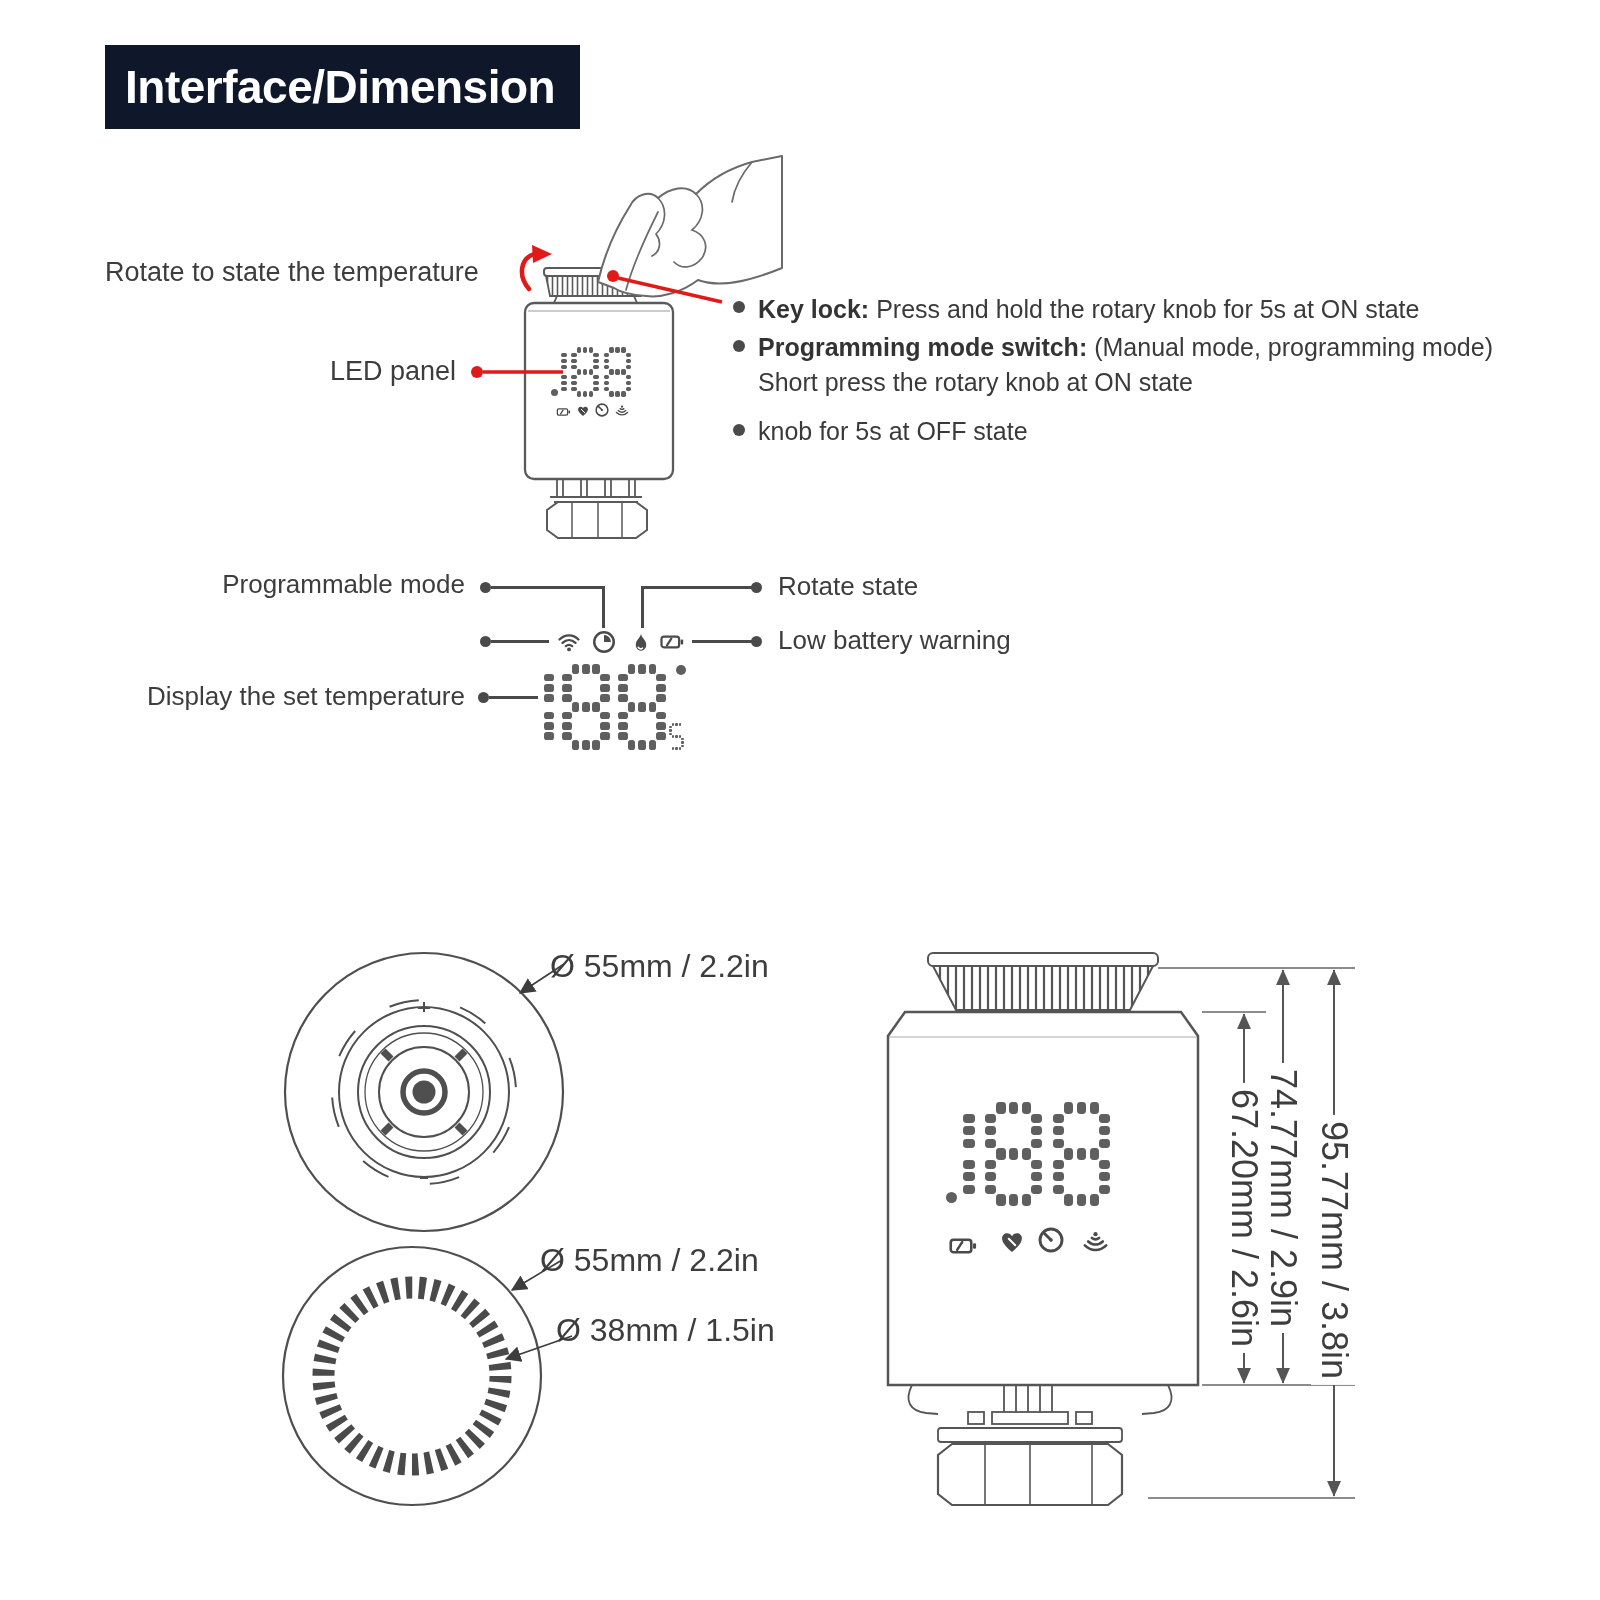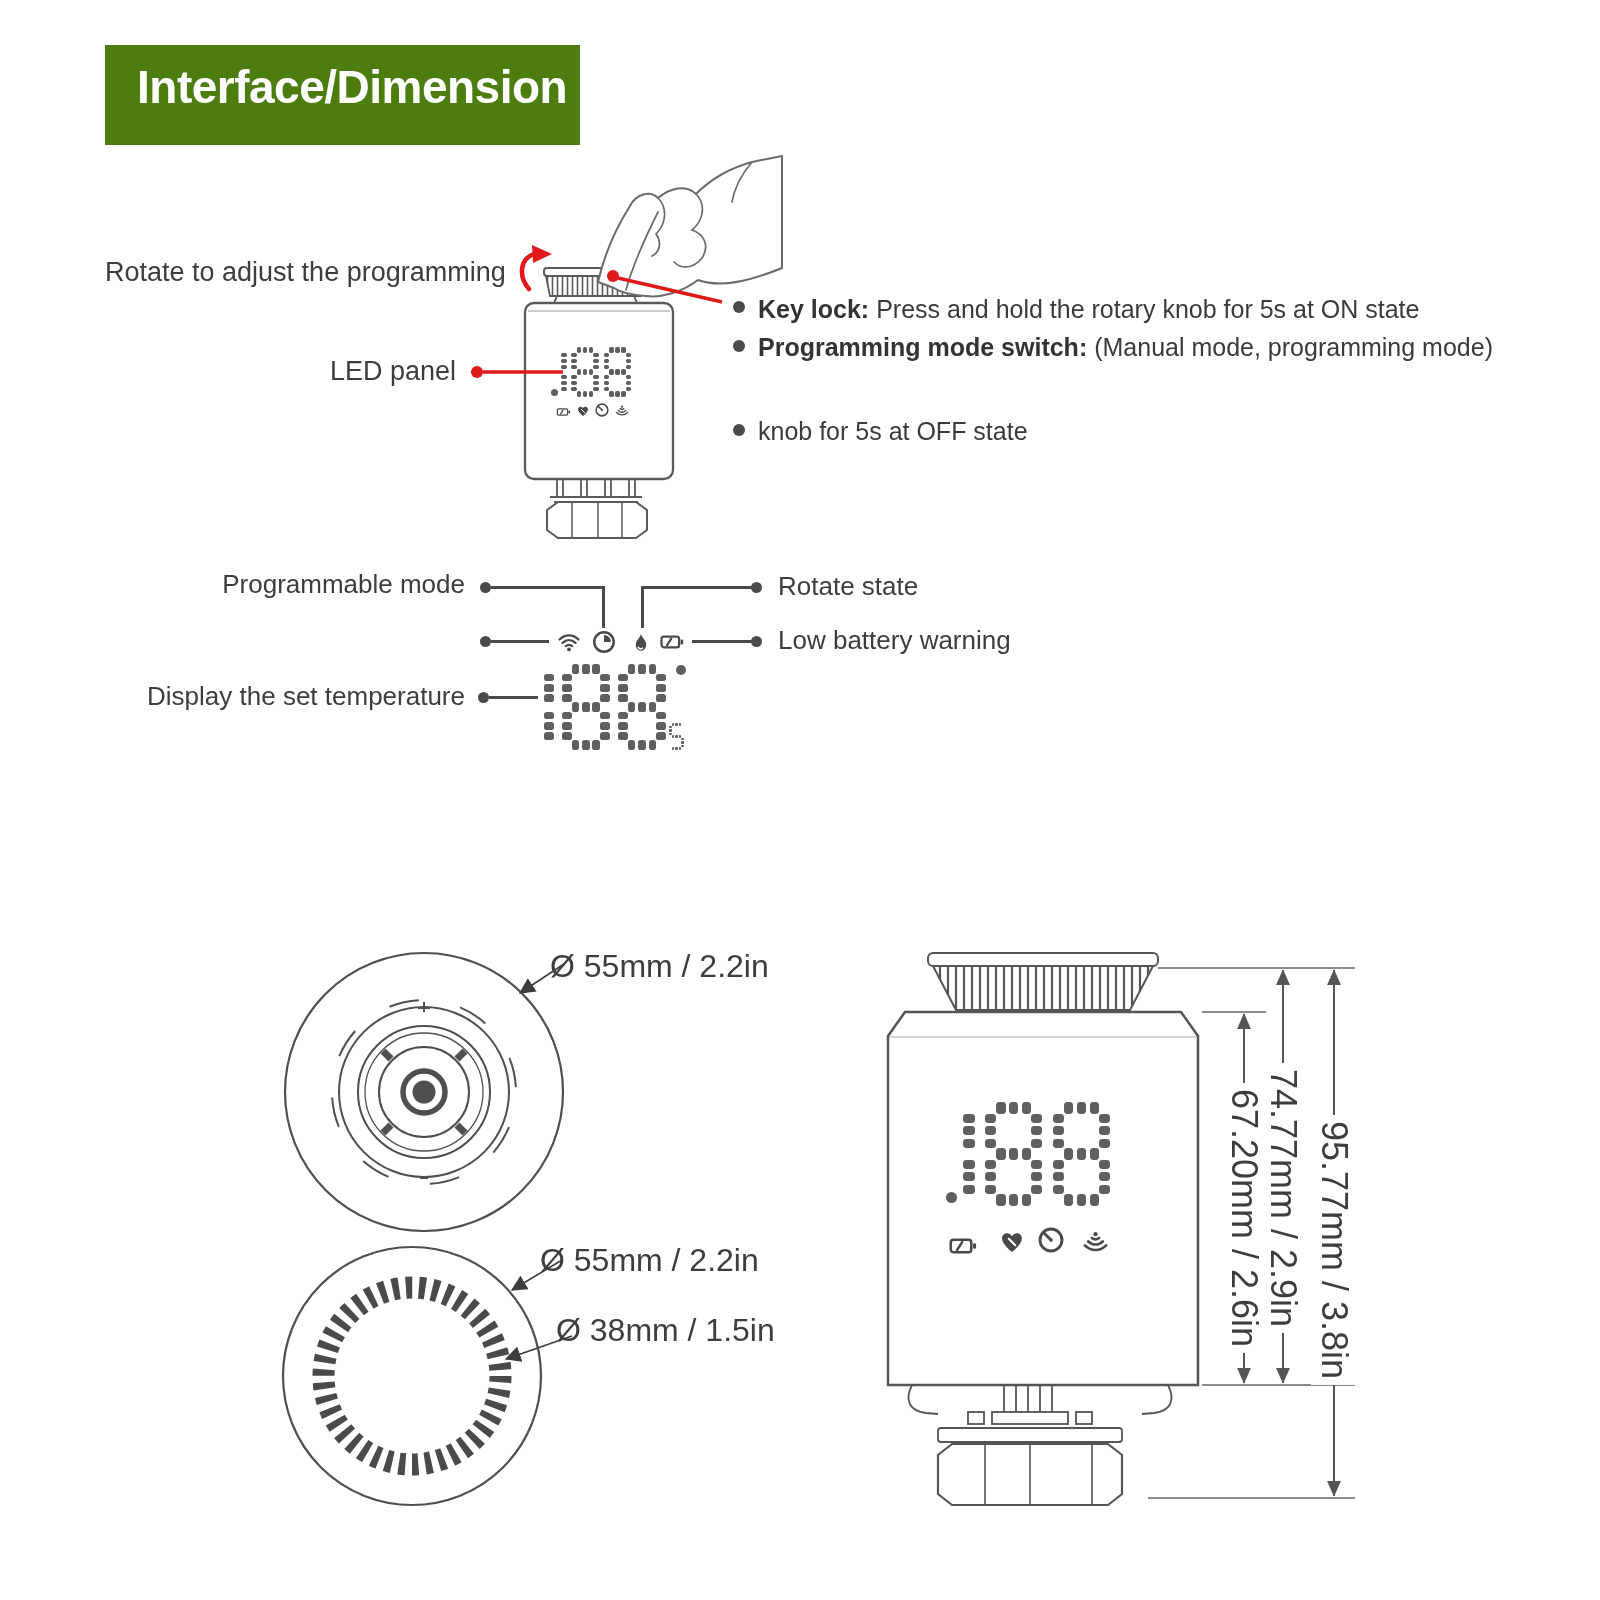--- a/index.html
+++ b/index.html
@@ -1,19 +1,19 @@
 <!DOCTYPE html>
 <html><head>
 <meta charset="utf-8">
 <style>
   html,body{margin:0;padding:0;background:#fff;}
   .page{position:relative;width:1600px;height:1600px;background:#fff;overflow:hidden;
         font-family:"Liberation Sans","DejaVu Sans",sans-serif;color:#3d3d3d;}
-  .banner{position:absolute;left:105px;top:45px;width:475px;height:100px;background:#4d7c0f;
-          color:#fff;font-size:46px;font-weight:bold;line-height:84px;padding-left:32px;
+  .banner{position:absolute;left:105px;top:45px;width:475px;height:84px;background:#0f172a;
+          color:#fff;font-size:46px;font-weight:bold;line-height:84px;padding-left:20px;
           box-sizing:border-box;letter-spacing:-0.5px;}
   .lbl{position:absolute;white-space:nowrap;font-size:27px;color:#3d3d3d;}
   .mid-lbl{position:absolute;white-space:nowrap;font-size:26px;color:#3d3d3d;}
   .bullet-dot{position:absolute;width:12px;height:12px;border-radius:50%;background:#4a4a4a;}
   .bullet-text{position:absolute;font-size:25px;line-height:35px;color:#3a3a3a;white-space:nowrap;}
   .bullet-text b{font-weight:bold;color:#333;}
   .dot{position:absolute;width:11px;height:11px;border-radius:50%;background:#4a4a4a;}
   .hline{position:absolute;height:2.5px;background:#4a4a4a;}
   .vline{position:absolute;width:2.5px;background:#4a4a4a;}
   .icon{position:absolute;}
@@ -78,21 +78,21 @@
         <path d="M12,12 L6.6,6.6" stroke="#4a4a4a" stroke-width="2.3" stroke-linecap="round"></path>
         <circle cx="12" cy="12" r="1.4" fill="#4a4a4a"></circle>
       </symbol>
     </defs>
   </svg>
 
   <div class="banner">
     <span>Interface/Dimension</span>
   </div>
 
-  <div class="lbl" style="left:105px;top:257px;">Rotate to adjust the programming</div>
+  <div class="lbl" style="left:105px;top:257px;">Rotate to state the temperature</div>
   <div class="lbl" style="left:330px;top:356px;">LED panel</div>
 
   <svg class="devsvg" style="left:430px;top:150px;" width="360" height="480" viewBox="0 0 360 480">
     <defs>
       <pattern id="teethS" width="5" height="30" patternUnits="userSpaceOnUse">
         <line x1="2.5" y1="0" x2="2.5" y2="30" stroke="#5a5a5a" stroke-width="1.6"></line>
       </pattern>
     </defs>
 
     <g>
@@ -233,20 +233,21 @@
   <div class="bullet-dot" style="left:733px;top:301px;"></div>
   <div class="bullet-text" style="left:758px;top:292px;">
     <div><b>Key lock:</b>
       <span>Press and hold the rotary knob for 5s at ON state</span></div>
   </div>
 
   <div class="bullet-dot" style="left:733px;top:340px;"></div>
   <div class="bullet-text" style="left:758px;top:330px;">
     <div><b>Programming mode switch:</b>
       <span>(Manual mode, programming mode)</span></div>
+    <div>Short press the rotary knob at ON state</div>
   </div>
 
   <div class="bullet-dot" style="left:733px;top:424px;"></div>
   <div class="bullet-text" style="left:758px;top:414px;">
     <div>knob for 5s at OFF state</div>
   </div>
 
   <div class="mid-lbl" style="left:110px;top:569px;width:355px;text-align:right;">Programmable mode</div>
   <div class="mid-lbl" style="left:105px;top:681px;width:360px;text-align:right;">Display the set temperature</div>
   <div class="mid-lbl" style="left:778px;top:571px;">Rotate state</div>

